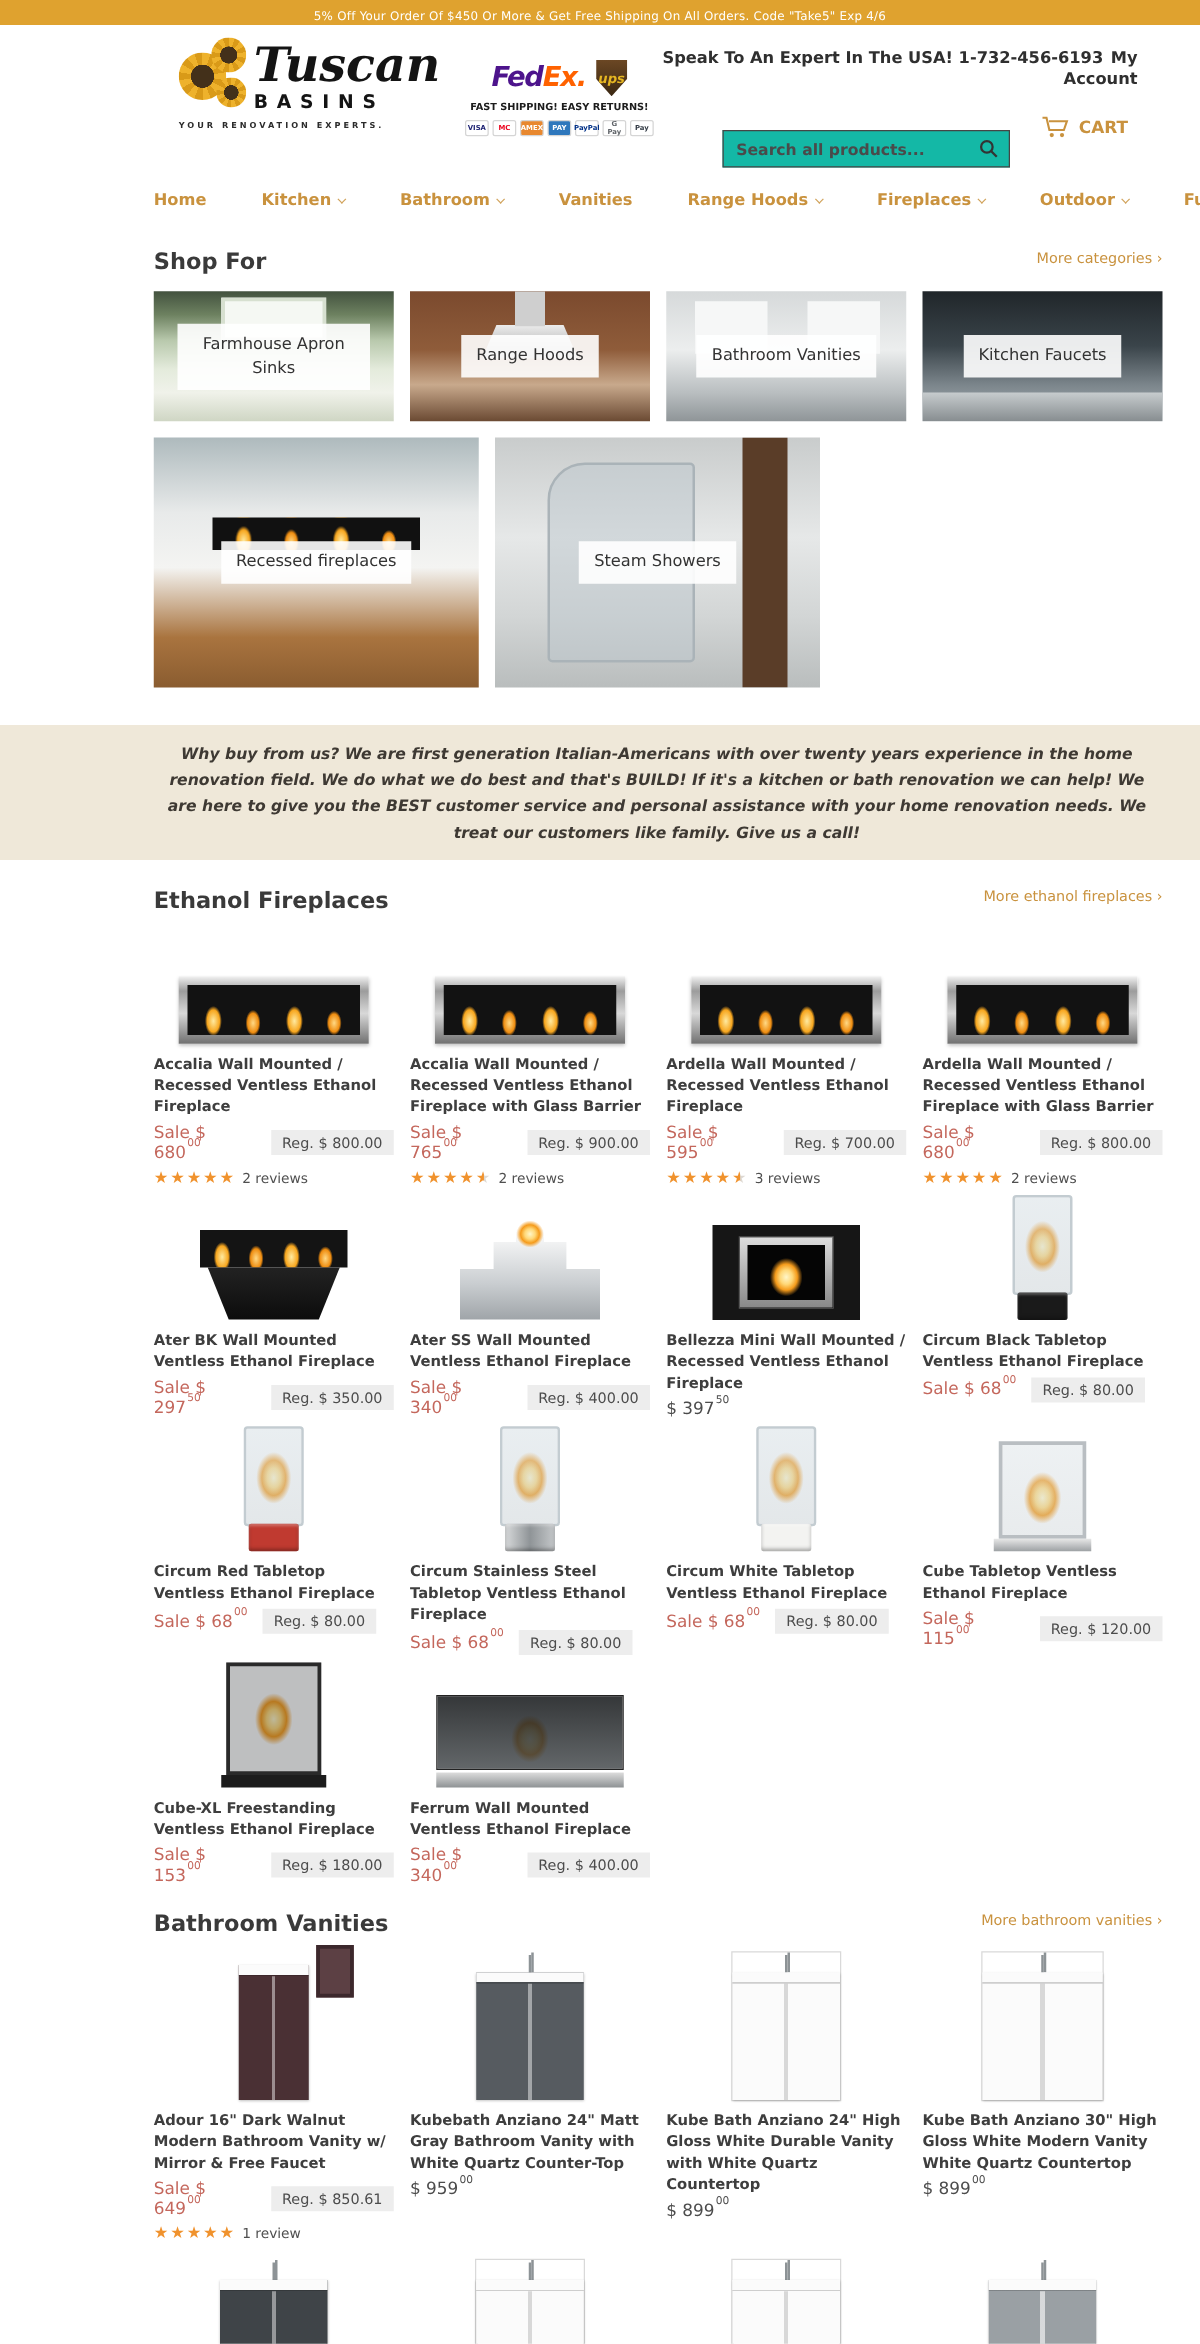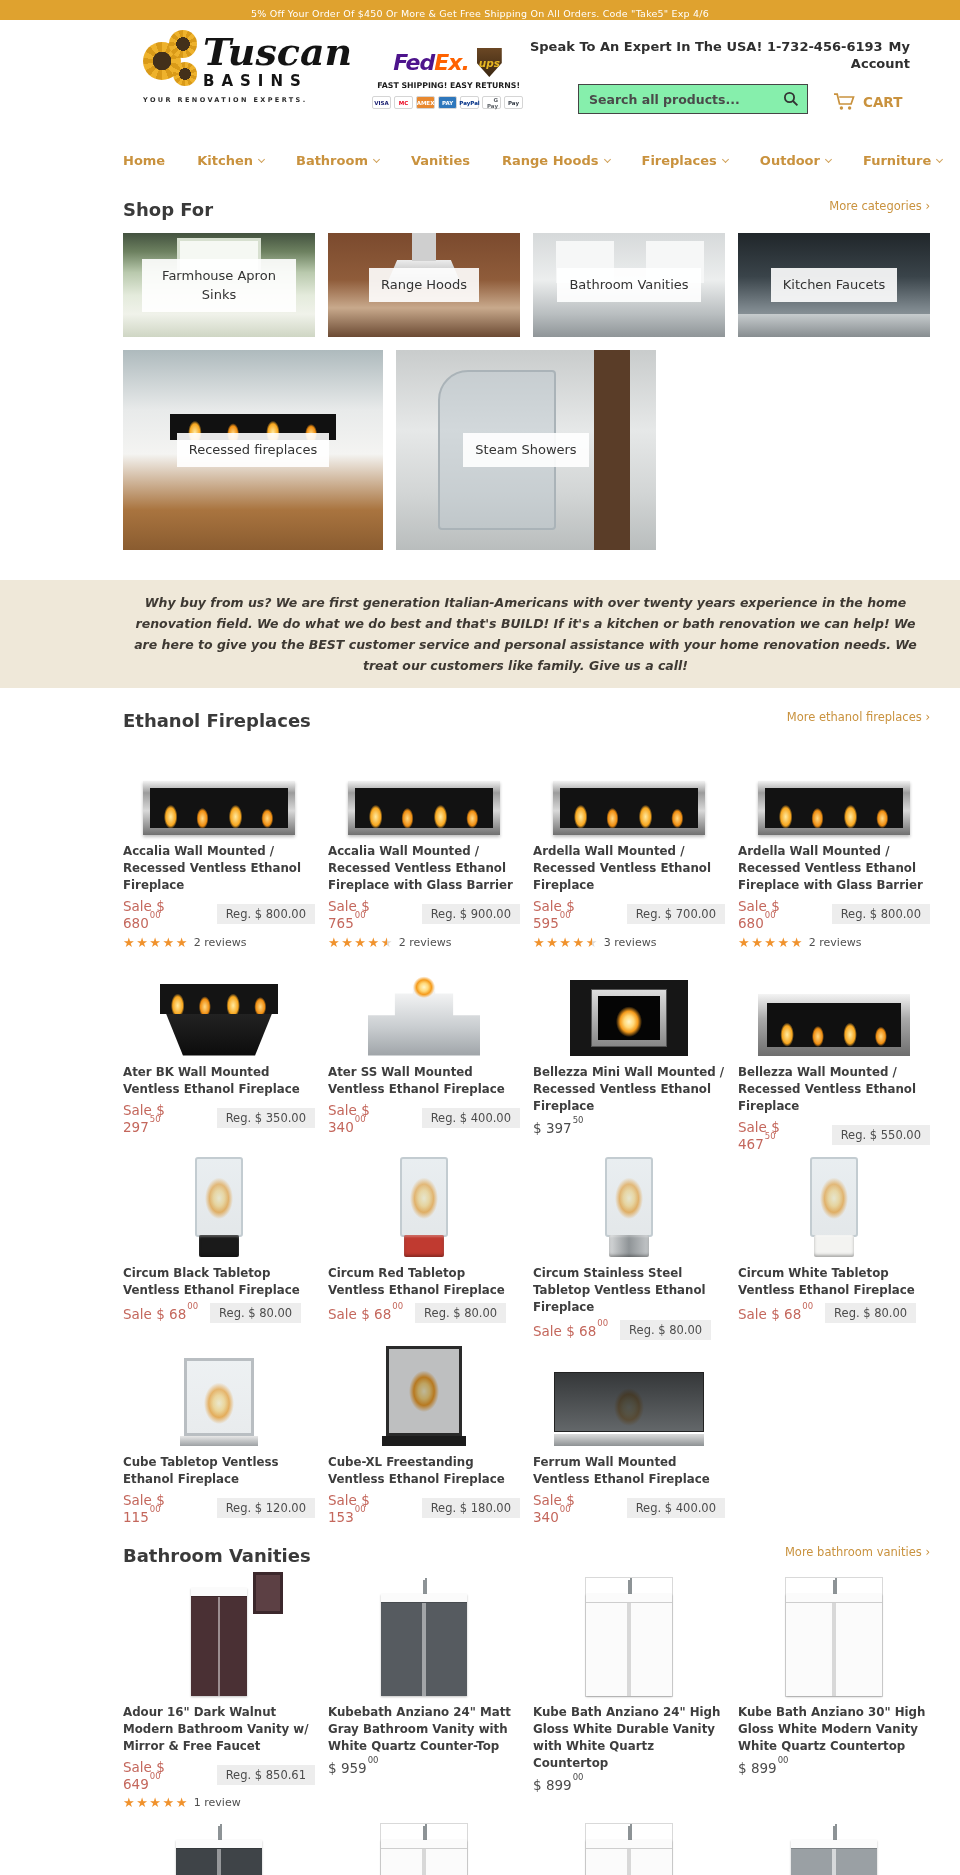--- a/index.html
+++ b/index.html
@@ -21,38 +21,38 @@
   .logo-row{display:flex;align-items:flex-end}
   .flowers{width:58px;height:62px;position:relative;flex:none}
   .flowers i{position:absolute;border-radius:50%;background-image:radial-gradient(circle,#43301a 0 34%,rgba(0,0,0,0) 35%),repeating-conic-gradient(#eeb22c 0 20deg,#d99a18 20deg 40deg)}
   .flowers i:nth-child(1){width:38px;height:38px;left:0;top:14px}
   .flowers i:nth-child(2){width:28px;height:28px;left:26px;top:2px}
   .flowers i:nth-child(3){width:24px;height:24px;left:30px;top:34px}
   .logo-text{margin-left:2px}
   .logo-script{font-family:"DejaVu Serif","Liberation Serif",serif;font-style:italic;font-weight:700;font-size:38px;line-height:40px;color:#141414}
   .logo-basins{font-size:15px;font-weight:700;letter-spacing:7px;color:#141414;margin-top:0}
   .logo-tagline{font-size:6.5px;font-weight:700;letter-spacing:2.4px;color:#2b2b2b;margin-top:6px;white-space:nowrap}
-  .shipblock{position:absolute;left:375px;top:28px;width:145px;text-align:right}
+  .shipblock{position:absolute;left:375px;top:28px;width:145px;text-align:center}
   .shiplogos{display:flex;align-items:center;justify-content:center;gap:8px}
   .fedex{font-weight:700;font-style:italic;font-size:22px;letter-spacing:-1px}
   .fedex .fed{color:#4d148c}
   .fedex .ex{color:#ff6200}
   .ups{width:25px;height:29px;background:linear-gradient(180deg,#6b4724,#3a2712);clip-path:polygon(0 0,100% 0,100% 52%,50% 100%,0 52%);display:flex;align-items:center;justify-content:center;color:#e6b622;font-weight:700;font-style:italic;font-size:10.5px}
   .ship-note{font-size:7.8px;font-weight:700;color:#1c1c1c;margin-top:4px;white-space:nowrap}
   .chips{display:flex;gap:3px;justify-content:center;margin-top:6px}
   .chip{height:13px;min-width:19px;border:1px solid #d5d5d5;border-radius:2px;background:#fff;font-size:5.5px;font-weight:700;display:flex;align-items:center;justify-content:center;padding:0 2px}
   .contact{position:absolute;right:50px;top:18px;width:395px;text-align:right;font-size:13px;font-weight:700;color:#2f2f2f;line-height:17px}
   .contact a{color:#2f2f2f;text-decoration:none;margin-left:6px}
-  .search{position:absolute;left:578px;top:64px;width:230px;height:30px;border:1px solid #454545;display:flex;background:#86efac}
+  .search{position:absolute;left:578px;top:84px;width:230px;height:30px;border:1px solid #454545;display:flex;background:#14b8a6}
   .search input{flex:1;border:0;outline:none;padding:0 10px;font-family:inherit;font-size:12.5px;font-weight:700;color:#333;background:transparent}
   .search input::placeholder{color:#4a4a4a;opacity:1}
   .search-btn{border:0;background:transparent;width:32px;display:flex;align-items:center;justify-content:center;cursor:pointer}
   .cart{position:absolute;left:833px;top:72px;display:flex;align-items:center;gap:7px;color:var(--gold);font-size:13.5px;font-weight:700;text-decoration:none}
   
-  .nav{height:25px;padding-left:123px;display:flex;align-items:center;gap:32px;white-space:nowrap;overflow:hidden}
+  .nav{height:25px;padding-left:123px;display:flex;align-items:center;gap:44px;white-space:nowrap;overflow:hidden}
   .nav-item{color:var(--gold);font-size:13px;font-weight:700;text-decoration:none;display:inline-flex;align-items:center;flex:none}
   .chev{display:inline-block;width:5px;height:5px;border-right:1.5px solid currentColor;border-bottom:1.5px solid currentColor;transform:rotate(45deg);margin-left:6px;margin-top:-3px;opacity:.85}
   
   .container{width:807px;margin-left:123px}
   .sec-head{display:flex;justify-content:space-between;align-items:flex-start}
   .sec-head h2{font-size:18px;font-weight:700;color:#3a3a3a}
   .more{color:var(--gold);font-size:11.5px;text-decoration:none}
   .shop-for{padding-top:26px}
   .tiles{display:grid;column-gap:13px;margin-top:13px}
   .tiles-4{grid-template-columns:repeat(4,192px)}
@@ -370,32 +370,20 @@
           </div>
     <div class="ptitle">Bellezza Mini Wall Mounted / Recessed Ventless Ethanol Fireplace</div>
     <div class="prow">
 
       <span class="plain">$ 397<sup>50</sup></span>
     </div>
 
   </div>
         <div class="card">
     <div class="pimg">
-            <div class="pic img-fp-frame"></div>
-          </div>
-    <div class="ptitle">Bellezza Wall Mounted / Recessed Ventless Ethanol Fireplace</div>
-    <div class="prow">
-      <span class="sale">Sale $ 467<sup>50</sup></span>
-      <span class="regbox">Reg. $ 550.00</span>
-
-    </div>
-
-  </div>
-        <div class="card">
-    <div class="pimg">
             <div class="pic img-tt-black"></div>
           </div>
     <div class="ptitle">Circum Black Tabletop Ventless Ethanol Fireplace</div>
     <div class="prow">
       <span class="sale">Sale $ 68<sup>00</sup></span>
       <span class="regbox">Reg. $ 80.00</span>
 
     </div>
 
   </div>

